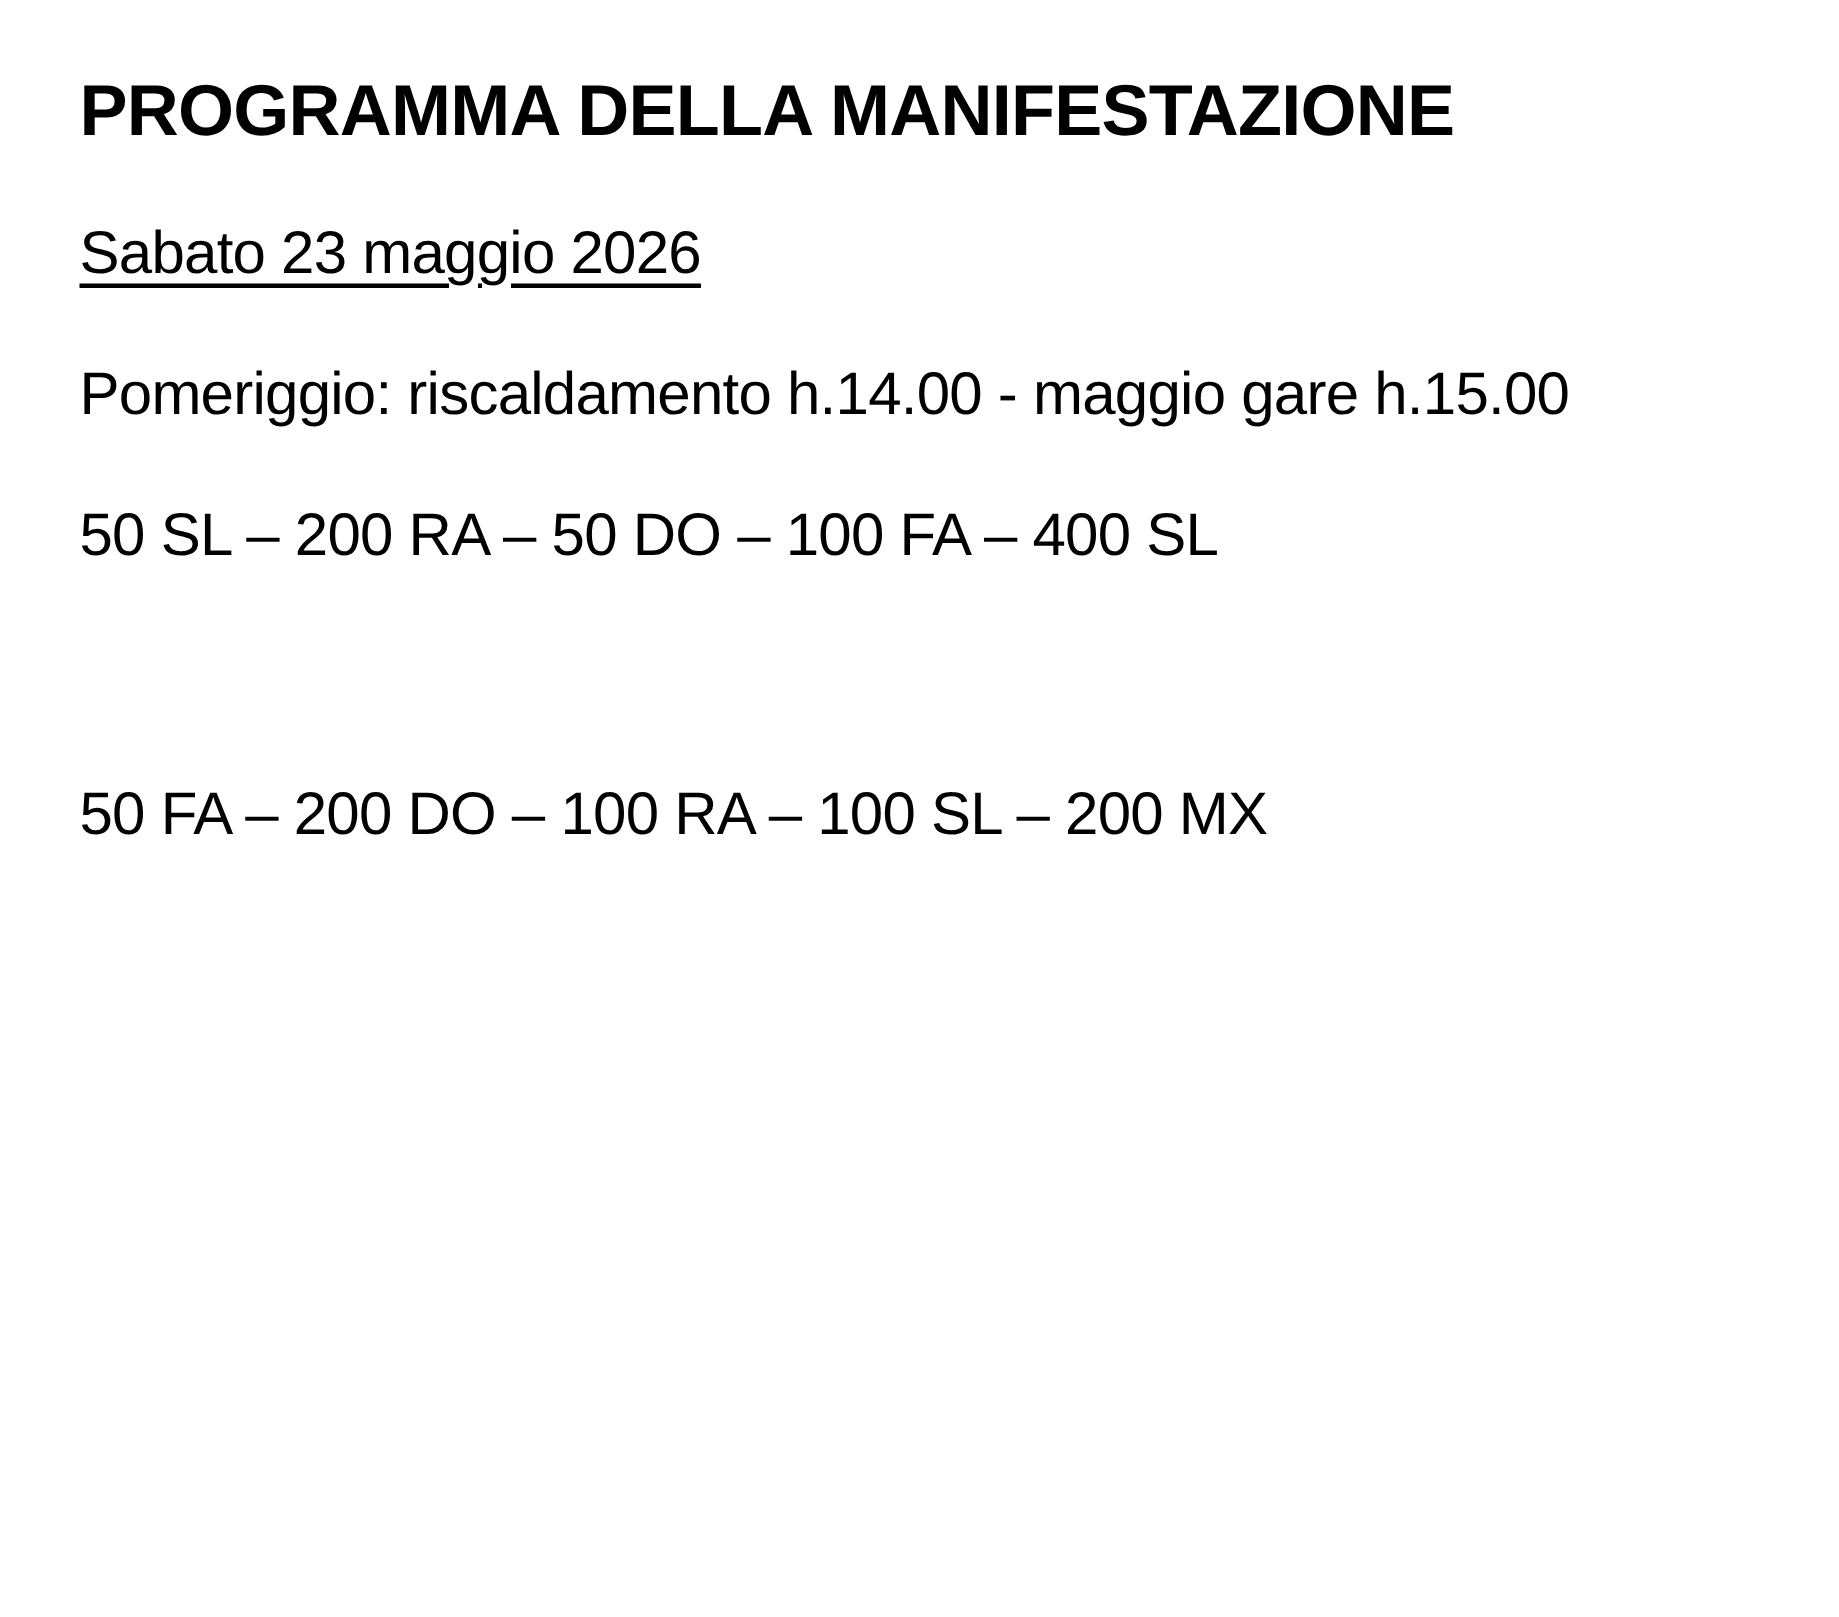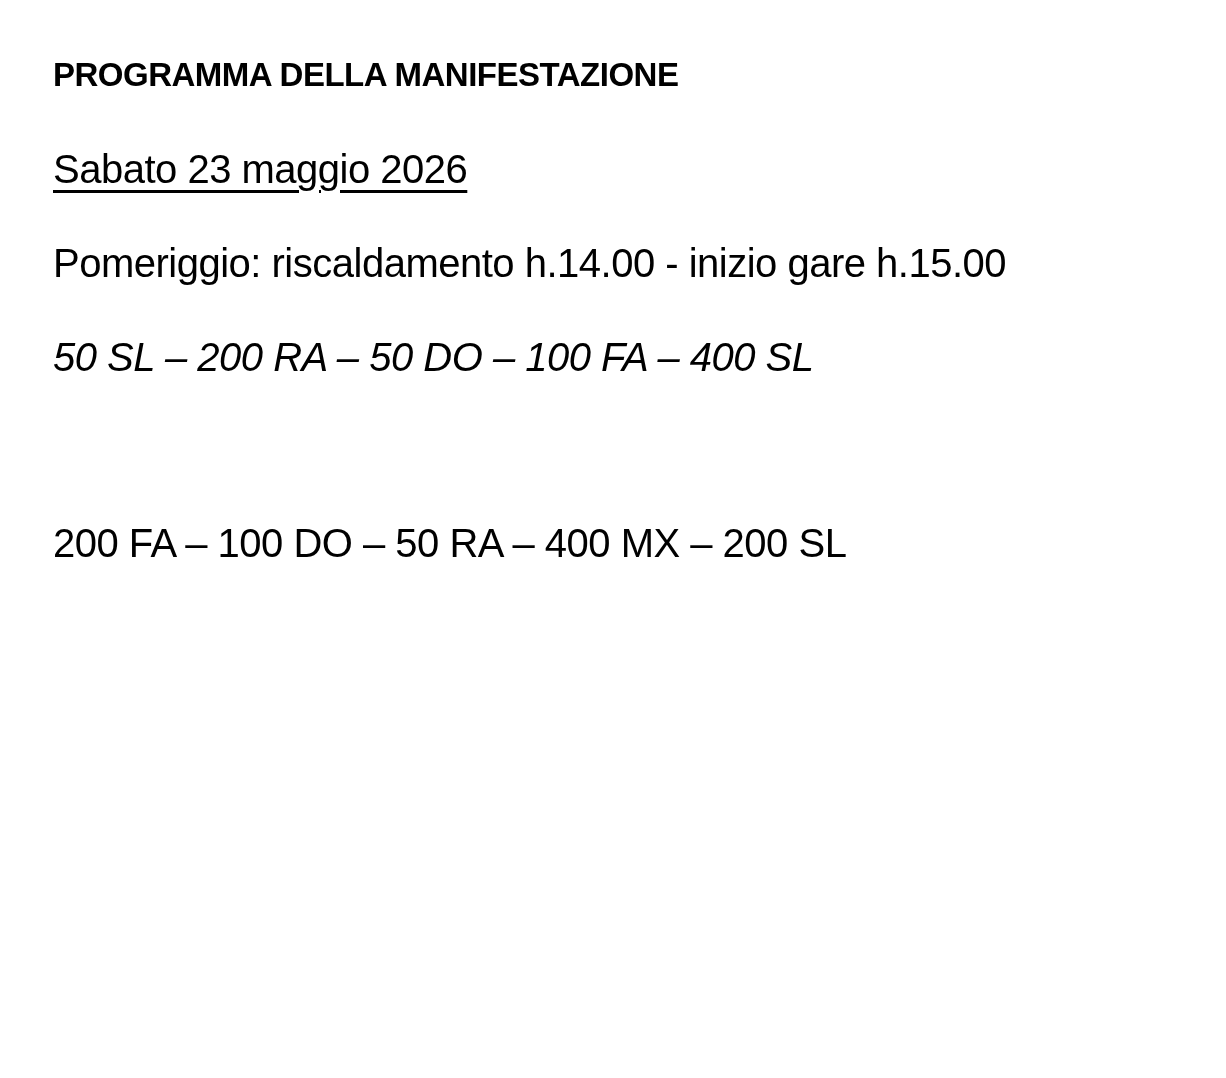--- a/index.html
+++ b/index.html
@@ -19,44 +19,43 @@
   }
   .line {
     font-size: 40px;
     line-height: 40px;
     margin: 0 0 54px 0;
     letter-spacing: -0.5px;
     white-space: nowrap;
   }
   .title {
     font-weight: bold;
-    font-size: 33px;
+    font-size: 48px;
   }
   .day-heading {
     text-decoration: underline;
     text-decoration-thickness: 3px;
     text-underline-offset: 7px;
   }
   .section-gap {
     margin-bottom: 146px;
-    font-style: italic;
   }
 </style>
 </head>
 <body>
 
 <div class="page">
 
   <p class="line title">PROGRAMMA DELLA MANIFESTAZIONE</p>
 
   <p class="line day-heading">Sabato 23 maggio 2026</p>
 
-  <p class="line">Pomeriggio: riscaldamento h.14.00 - inizio gare h.15.00</p>
+  <p class="line">Pomeriggio: riscaldamento h.14.00 - maggio gare h.15.00</p>
 
   <p class="line section-gap">50 SL – 200 RA – 50 DO – 100 FA – 400 SL</p>
 
 
 
+  <p class="line section-gap">50 FA – 200 DO – 100 RA – 100 SL – 200 MX</p>
 
 
-  <p class="line">200 FA – 100 DO – 50 RA – 400 MX – 200 SL</p>
 
 </div>
 
 </body></html>

